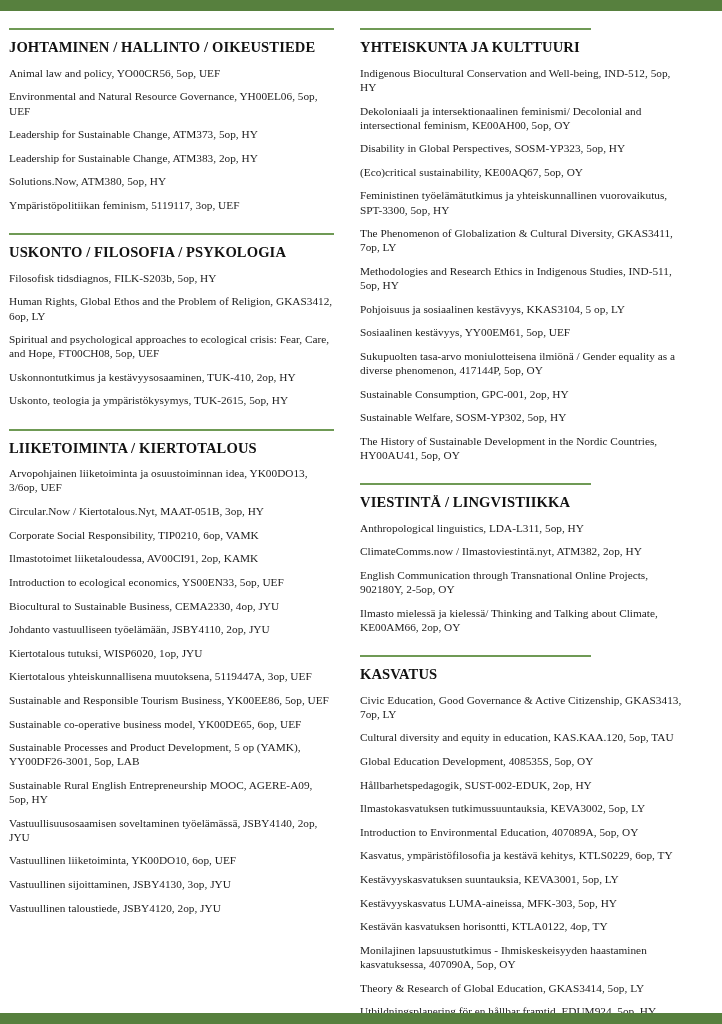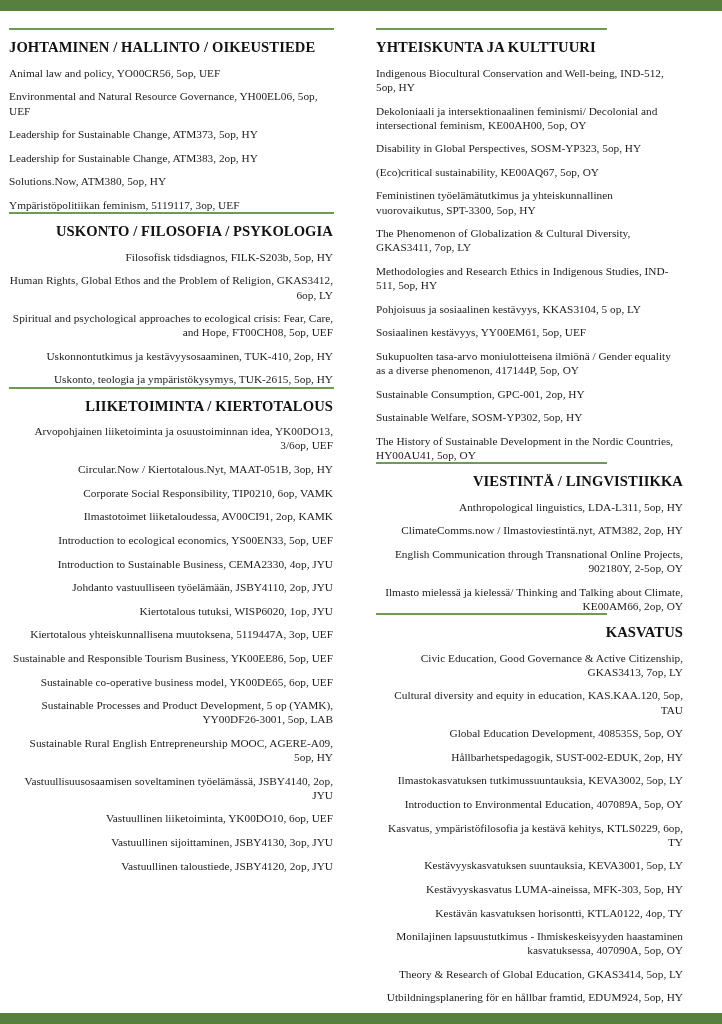--- a/index.html
+++ b/index.html
@@ -29,21 +29,20 @@
     background: #57803e;
   }
   .page {
     position: absolute;
     top: 11px; left: 0;
     width: 722px;
     height: 1002px;
     display: flex;
     flex-direction: row;
     align-items: flex-start;
-    gap: 16px;
   }
   .col {
     padding-top: 17px;
   }
   .col-left {
     width: 355px;
     padding-left: 9px;
     padding-right: 22px;
   }
   .col-right {
@@ -52,21 +51,21 @@
     padding-right: 39px;
   }
   .section { }
   .rule {
     height: 2px;
     background: #6f9a55;
     margin-bottom: 9px;
   }
   .col-left .rule { width: 325px; }
   .col-right .rule { width: 231px; }
-  .section + .section { margin-top: 0; text-align: right; }
+  .section + .section { margin-top: 21px; }
   .sec-title {
     font-family: "Liberation Serif", "DejaVu Serif", serif;
     font-weight: bold;
     font-size: 14.6px;
     letter-spacing: 0.1px;
     color: #121212;
     line-height: 1.15;
     margin-bottom: 10px;
   }
   .course {
@@ -104,21 +103,21 @@
         <div class="course">Uskonto, teologia ja ympäristökysymys, TUK-2615, 5op, HY</div>
       </div>
       <div class="section">
         <div class="rule"></div>
         <div class="sec-title">LIIKETOIMINTA / KIERTOTALOUS</div>
         <div class="course">Arvopohjainen liiketoiminta ja osuustoiminnan idea, YK00DO13, 3/6op, UEF</div>
         <div class="course">Circular.Now / Kiertotalous.Nyt, MAAT-051B, 3op, HY</div>
         <div class="course">Corporate Social Responsibility, TIP0210, 6op, VAMK</div>
         <div class="course">Ilmastotoimet liiketaloudessa, AV00CI91, 2op, KAMK</div>
         <div class="course">Introduction to ecological economics, YS00EN33, 5op, UEF</div>
-        <div class="course">Introduction to Sustainable Business, CEMA2330, 4op, JYU</div>
+        <div class="course">Biocultural to Sustainable Business, CEMA2330, 4op, JYU</div>
         <div class="course">Johdanto vastuulliseen työelämään, JSBY4110, 2op, JYU</div>
         <div class="course">Kiertotalous tutuksi, WISP6020, 1op, JYU</div>
         <div class="course">Kiertotalous yhteiskunnallisena muutoksena, 5119447A, 3op, UEF</div>
         <div class="course">Sustainable and Responsible Tourism Business, YK00EE86, 5op, UEF</div>
         <div class="course">Sustainable co-operative business model, YK00DE65, 6op, UEF</div>
         <div class="course">Sustainable Processes and Product Development, 5 op (YAMK), YY00DF26-3001, 5op, LAB</div>
         <div class="course">Sustainable Rural English Entrepreneurship MOOC, AGERE-A09, 5op, HY</div>
         <div class="course">Vastuullisuusosaamisen soveltaminen työelämässä, JSBY4140, 2op, JYU</div>
         <div class="course">Vastuullinen liiketoiminta, YK00DO10, 6op, UEF</div>
         <div class="course">Vastuullinen sijoittaminen, JSBY4130, 3op, JYU</div>

